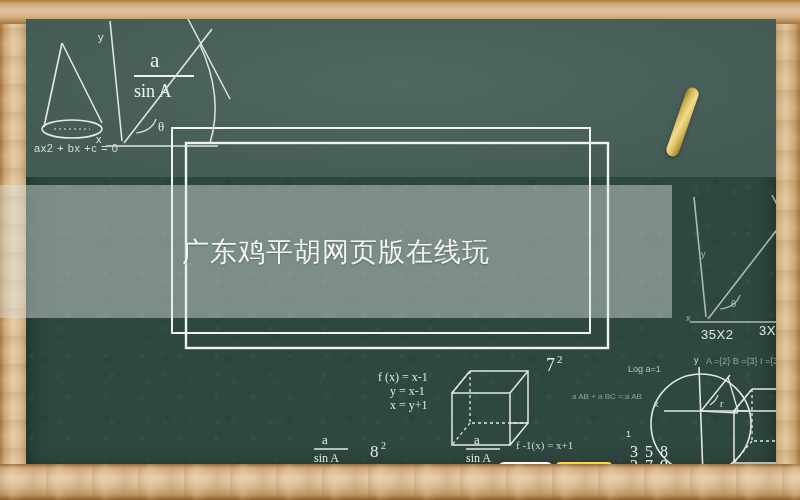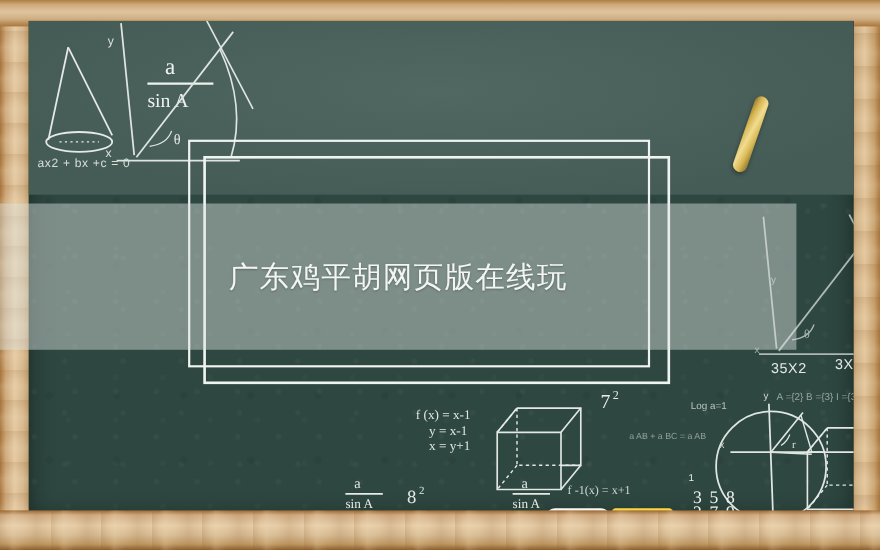--- a/index.html
+++ b/index.html
@@ -75,21 +75,21 @@
   }
   .board-upper:after{
     content:"";position:absolute;inset:0;
     background:radial-gradient(ellipse at 50% 40%, rgba(255,255,255,.045), rgba(0,0,0,.05) 78%);
   }
 
   .chalk-svg{position:absolute;left:0;top:0;width:100%;height:100%;overflow:visible;}
 
   
   .overlay-band{
-    position:absolute;left:0;top:185px;width:724px;height:133px;
+    position:absolute;left:0;top:185px;width:672px;height:133px;
     background:rgba(222,229,226,.45);
     display:flex;align-items:center;justify-content:center;
   }
   .overlay-title{
     color:#f2f5f3;font-size:27px;letter-spacing:1px;
     text-shadow:0 1px 2px rgba(0,0,0,.28);
     white-space:nowrap;
   }
 
   

